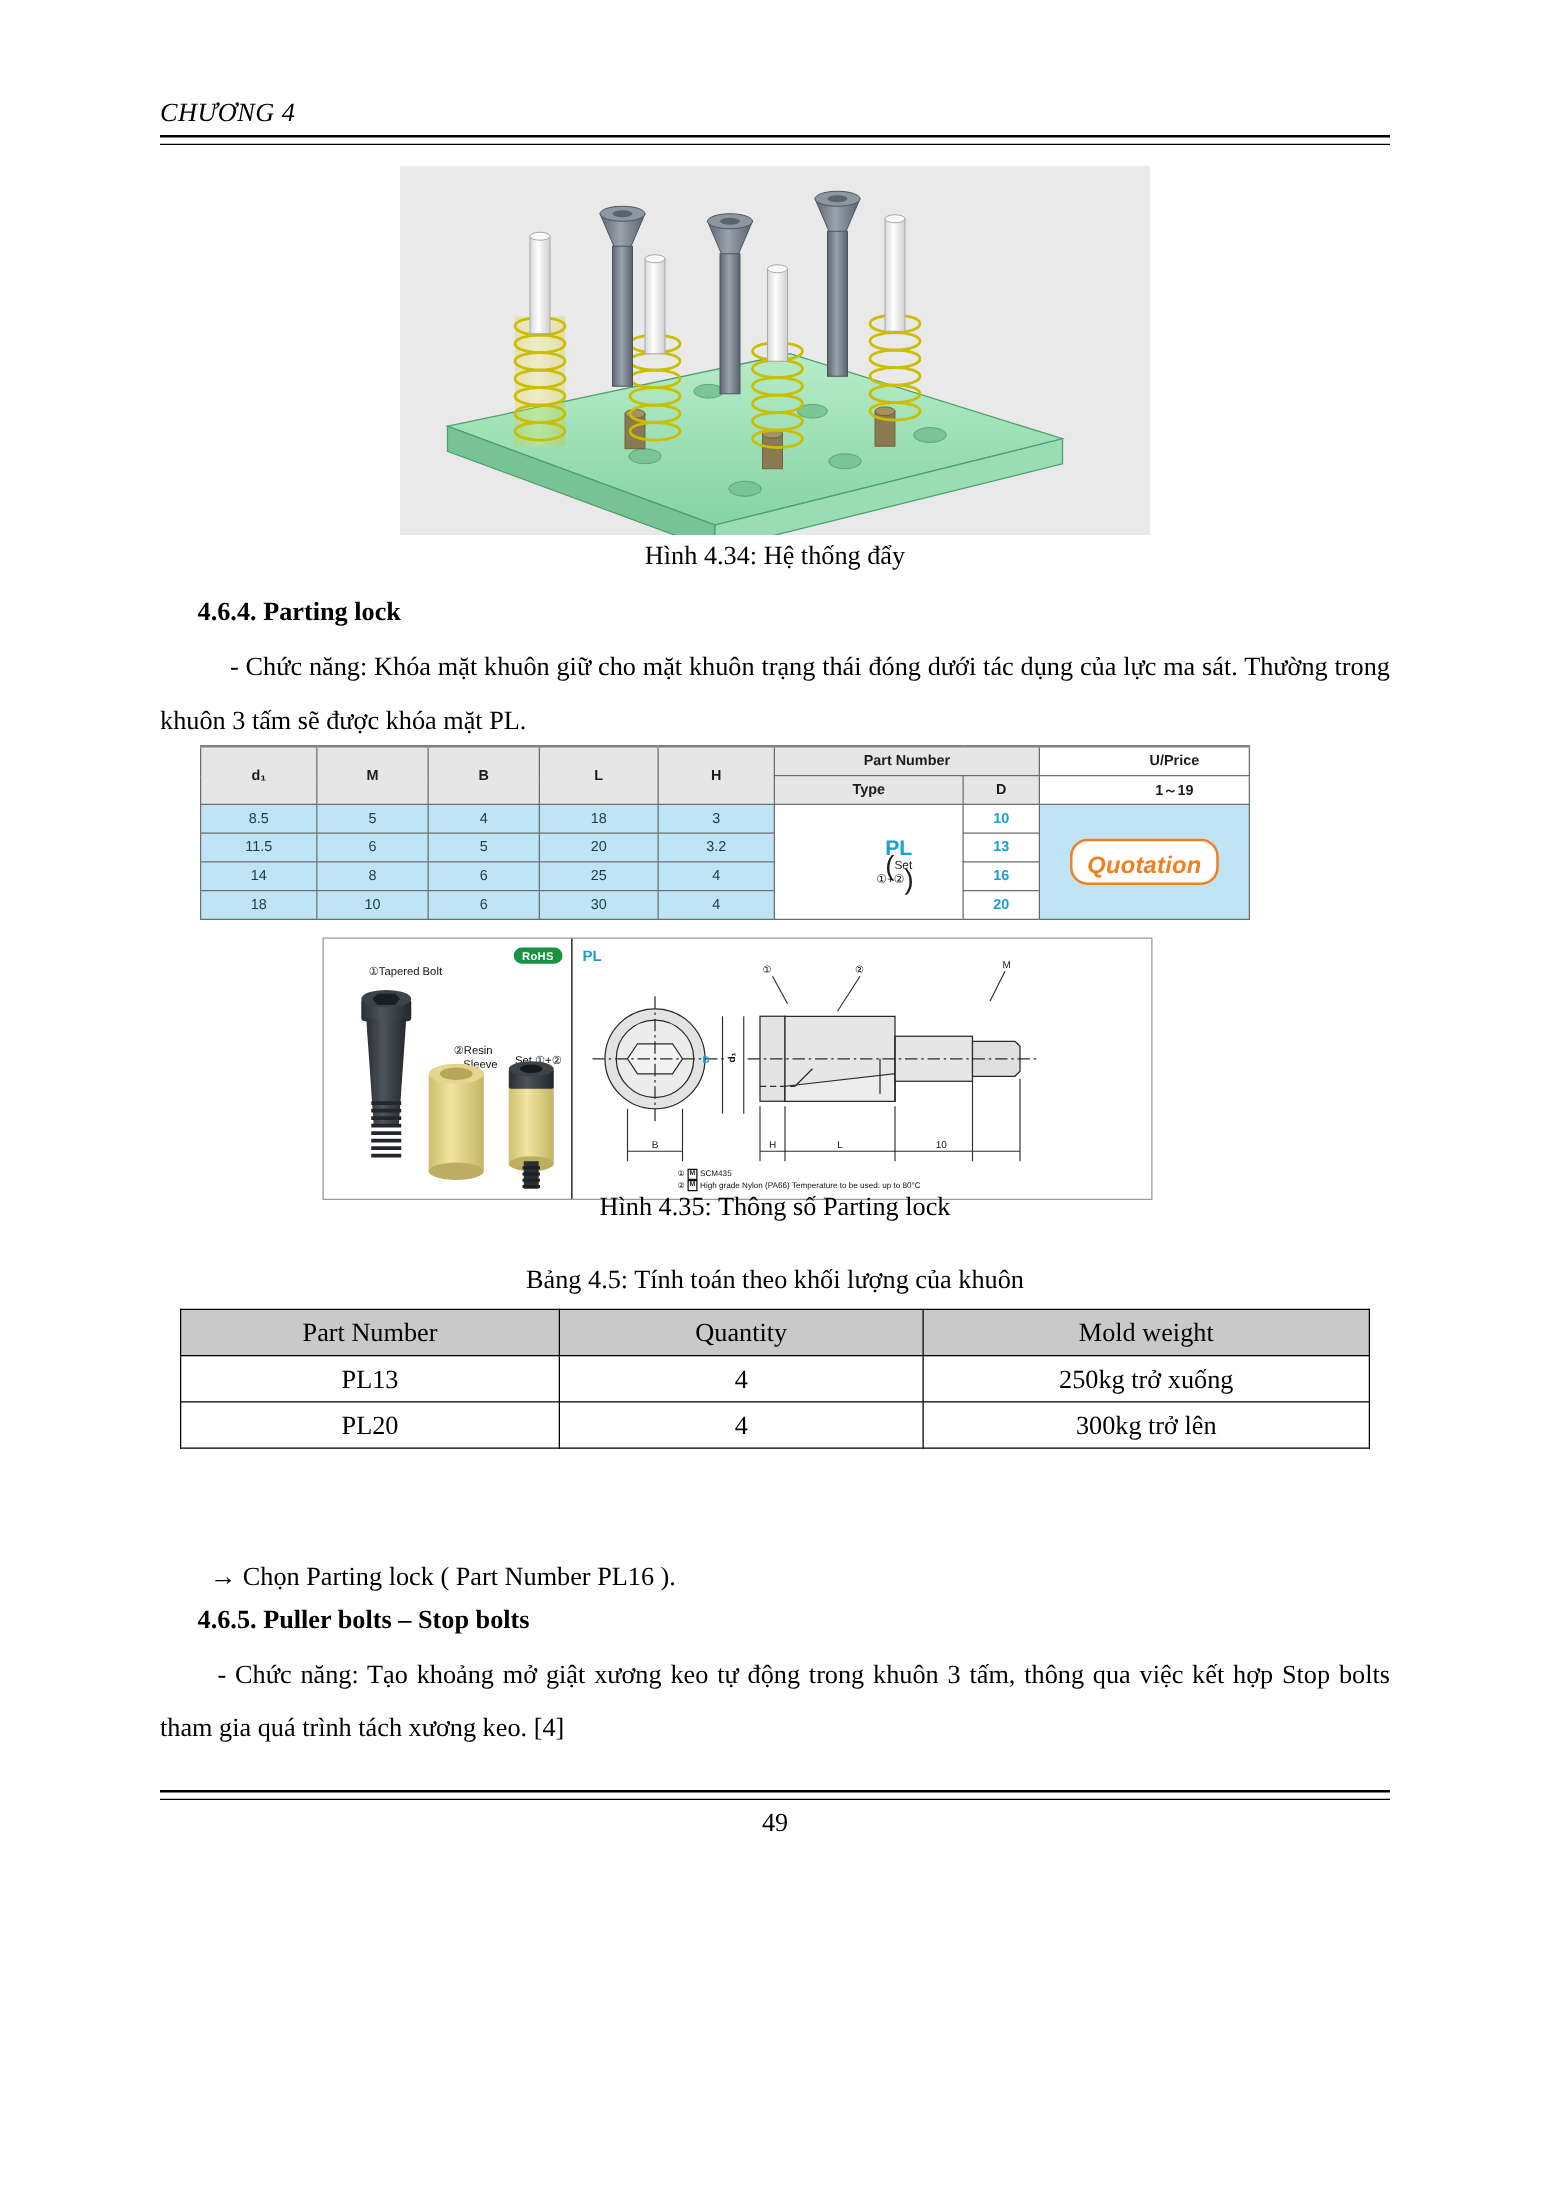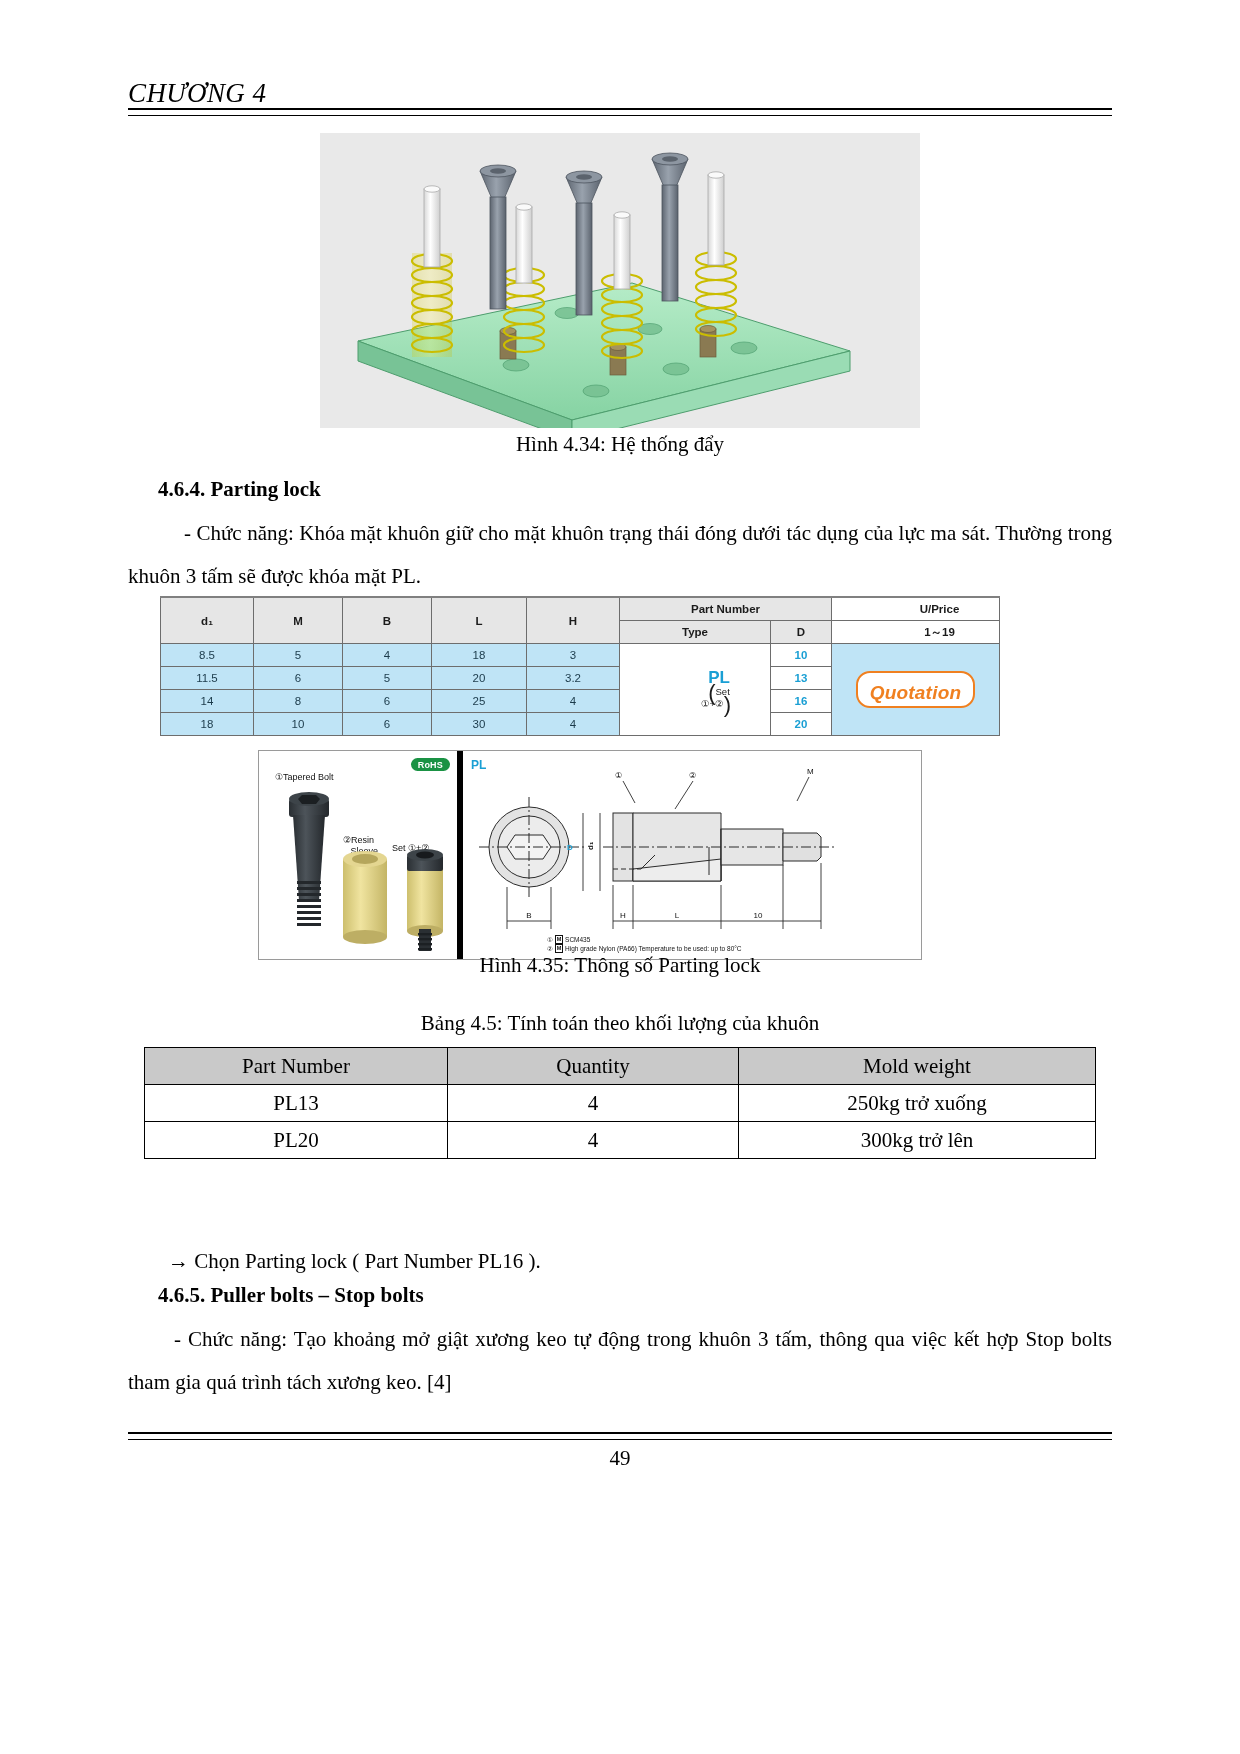--- a/index.html
+++ b/index.html
@@ -20,21 +20,21 @@
 
   
   .runhead {
     position: absolute;
     left: 128px;
     top: 78px;
     width: 984px;
   }
   .runhead-text {
     font-style: italic;
-    font-size: 27px;
+    font-size: 21px;
     letter-spacing: .4px;
   }
   .rule-double {
     position: absolute;
     left: 128px;
     top: 108px;
     width: 984px;
     height: 5px;
     border-top: 2.5px solid #000;
     border-bottom: 1.2px solid #000;
@@ -141,41 +141,42 @@
   .fig35 {
     position: absolute;
     left: 258px;
     top: 750px;
     width: 662px;
     height: 208px;
     border: 1px solid #9a9a9a;
     background: #ffffff;
     display: flex;
   }
-  .fig35-left  { width: 198px; border-right: 6px solid #000000; position: relative; }
+  .fig35-left  { width: 198px; border-right: 1px solid #000000; position: relative; }
   .fig35-right { flex: 1; position: relative; }
   .rohs {
     position: absolute;
     right: 7px; top: 7px;
     background: #1a9244;
     color: #fff;
     font-family: "Liberation Sans", "DejaVu Sans", sans-serif;
     font-size: 9px;
     font-weight: bold;
     border-radius: 7px;
     padding: 1.5px 7px;
     letter-spacing: .2px;
   }
   .lbl {
     position: absolute;
     font-family: "Liberation Sans", "DejaVu Sans", sans-serif;
     font-size: 9px;
     color: #111;
     white-space: nowrap;
     line-height: 10.5px;
+    margin-left: 20px;
   }
   .lbl-tapered { left: 16px; top: 21px; }
   .lbl-resin   { left: 84px; top: 84px; }
   .lbl-set     { left: 133px; top: 92px; }
   .pl-mark {
     position: absolute;
     left: 8px; top: 7px;
     font-family: "Liberation Sans", "DejaVu Sans", sans-serif;
     font-size: 12px;
     font-weight: bold;

